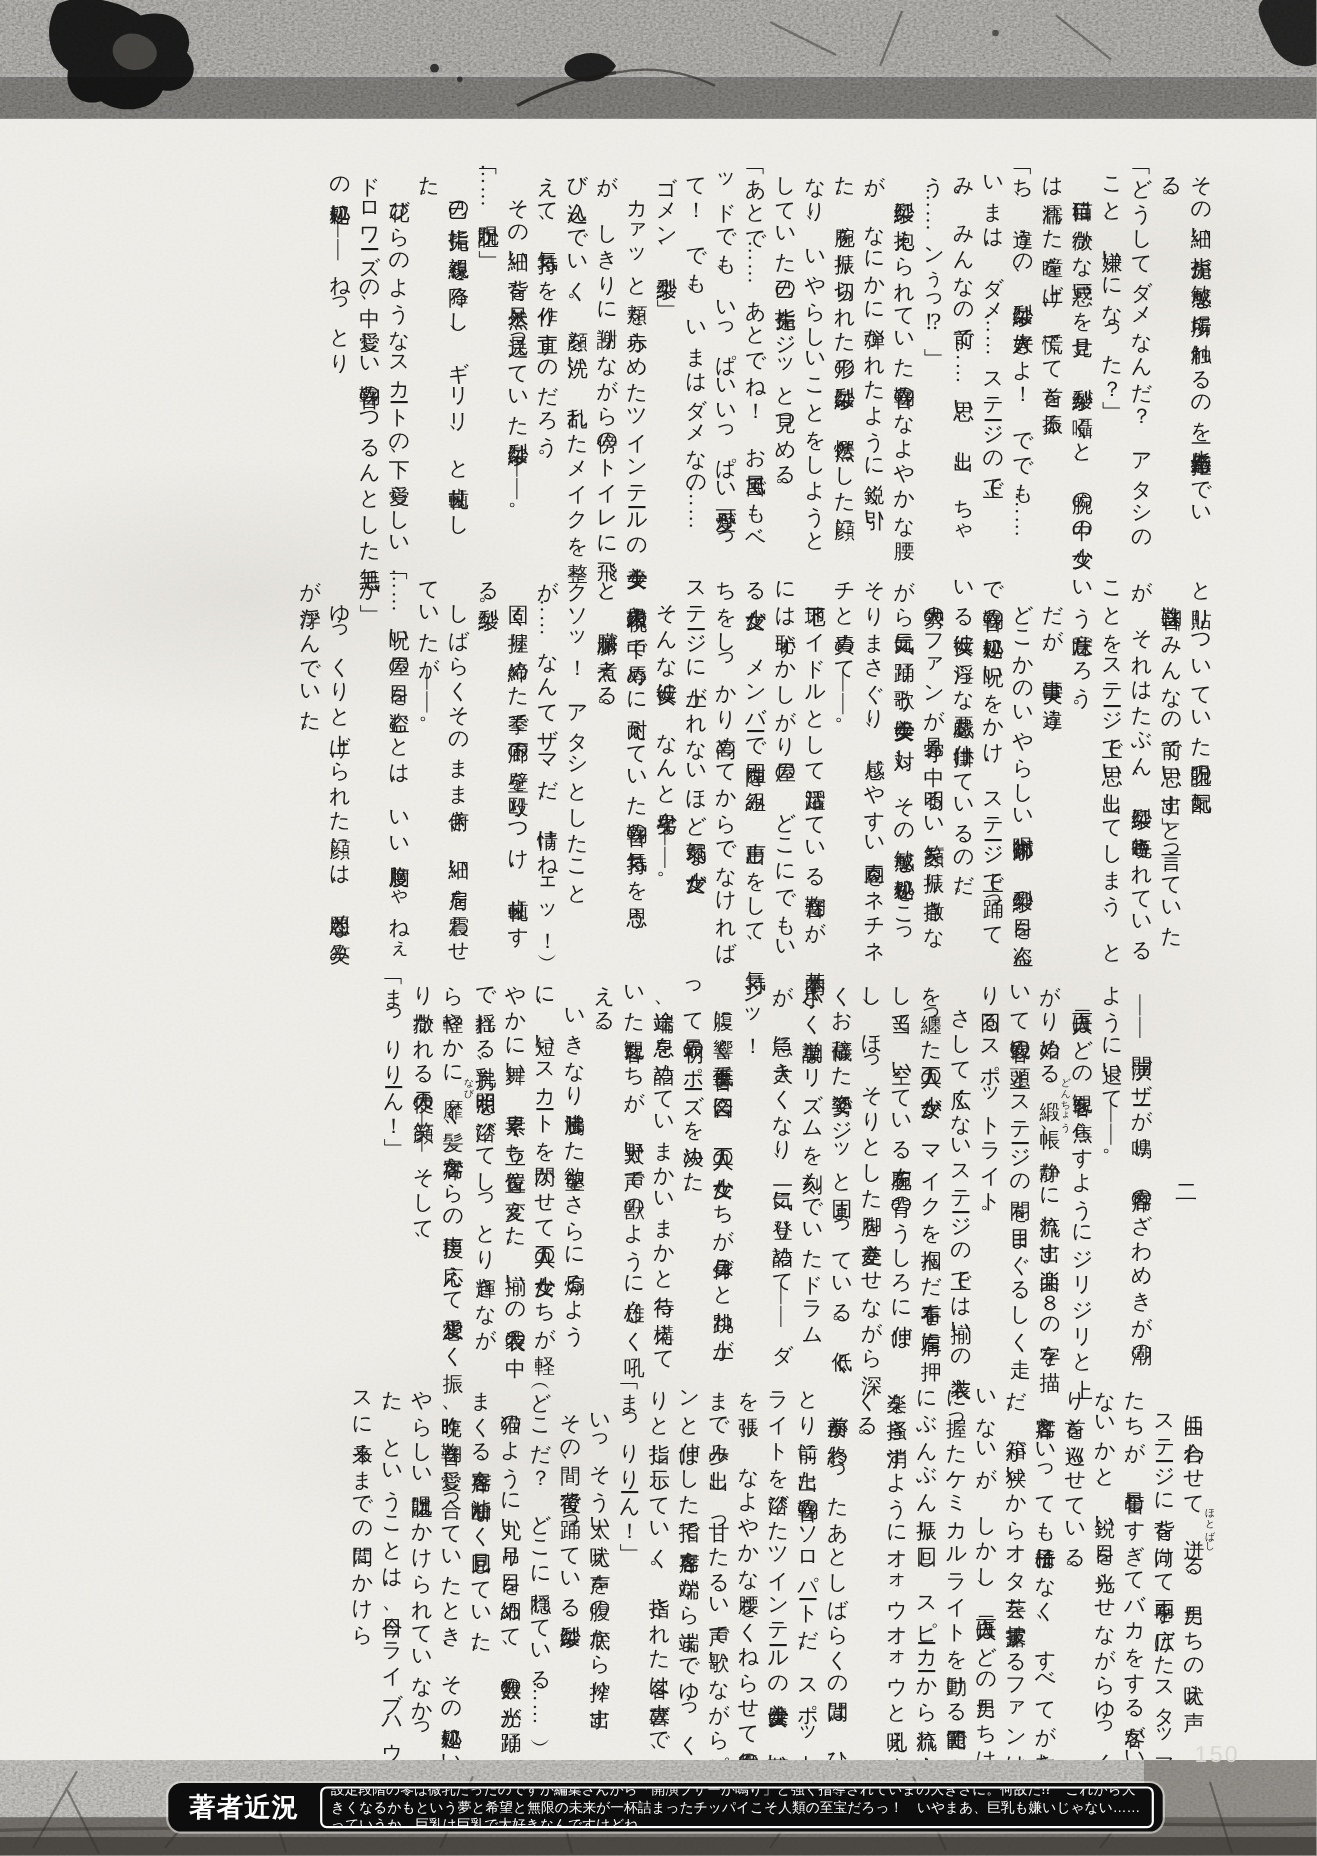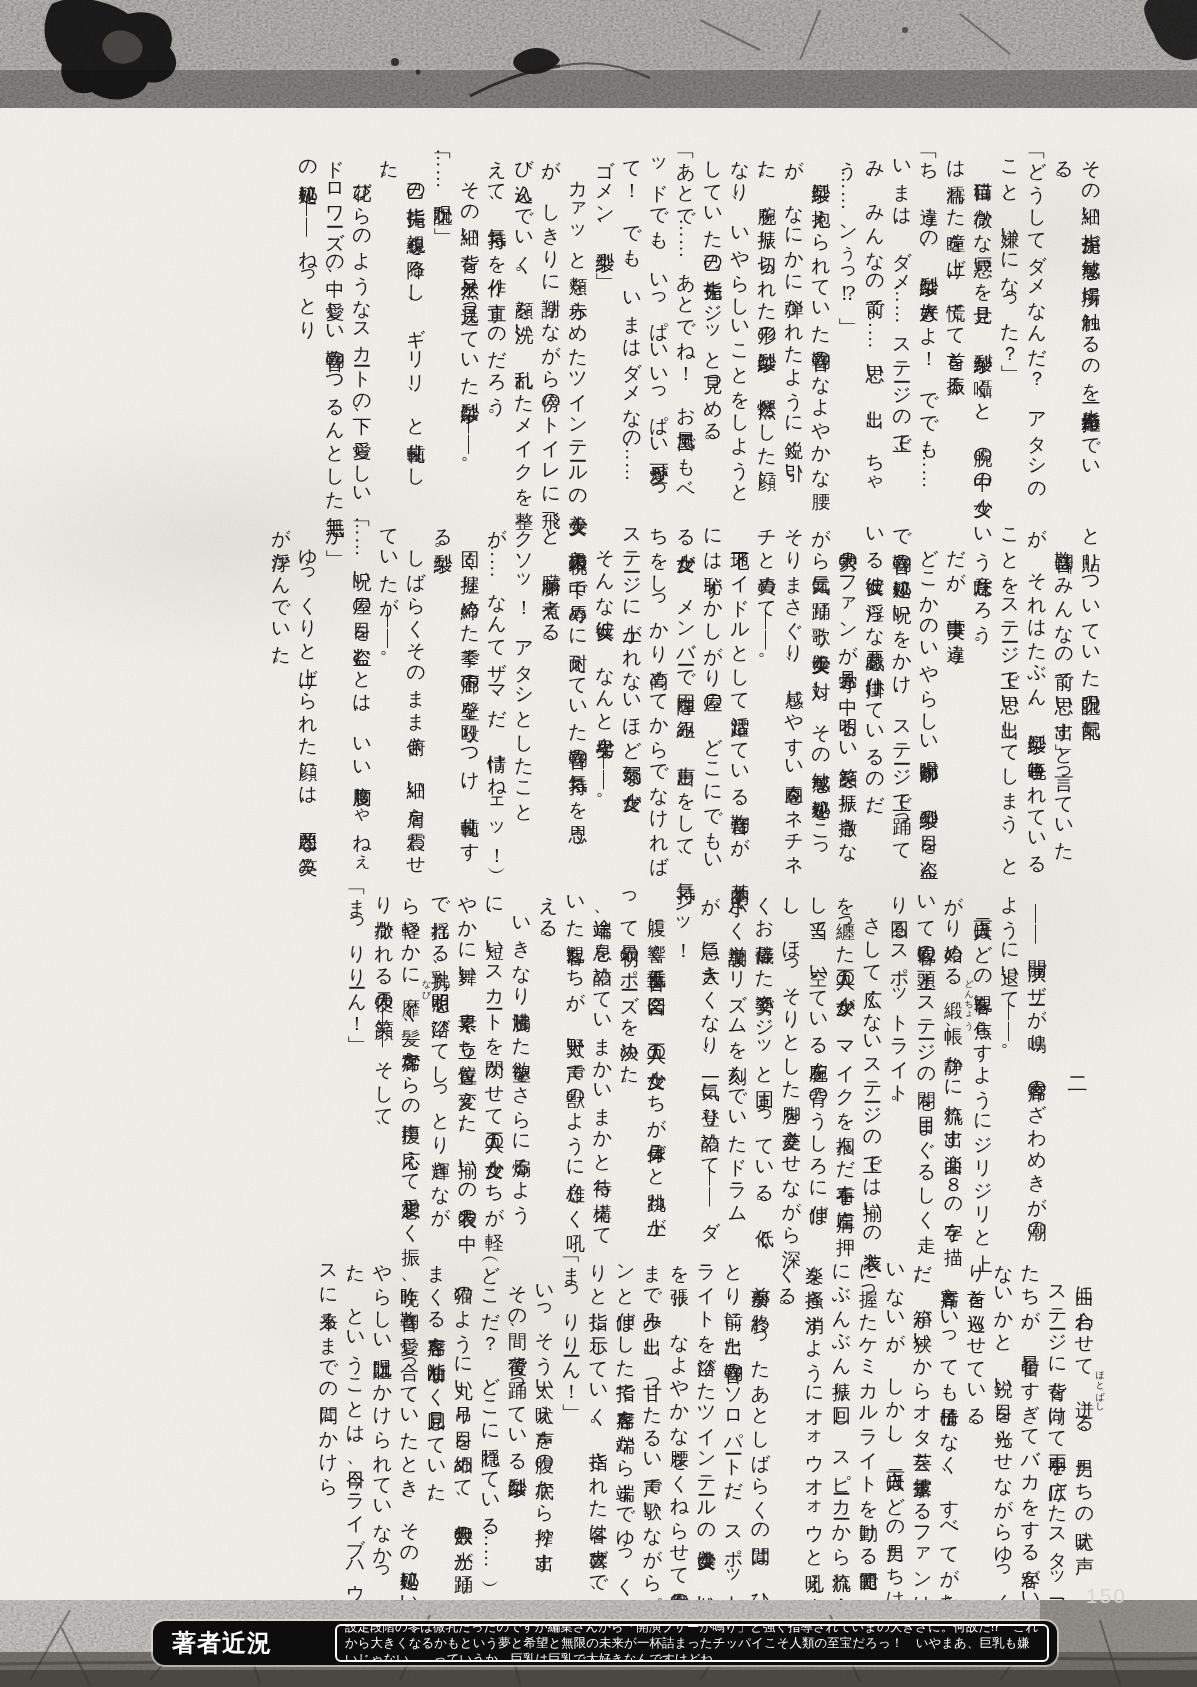--- a/index.html
+++ b/index.html
@@ -36,21 +36,20 @@
   .blk.section{line-height:54px; text-align:center; font-size:20px; letter-spacing:0;}
   rt{font-size:9px; letter-spacing:0; font-family:"Liberation Sans","DejaVu Sans",sans-serif;}
 
   
   .footer-pill{
     position:absolute; left:153px; top:1621px; width:904px; height:44px;
     background:#0d0d0d; border-radius:12px;
     box-shadow:0 0 0 2px rgba(240,238,232,.55);
     display:flex; align-items:center; z-index:3;
     font-family:"Liberation Sans","DejaVu Sans",sans-serif;
-    gap:44px;
   }
   .footer-label{
     width:138px; text-align:center; color:#ffffff; font-weight:bold;
     font-size:24px; letter-spacing:1px; flex:0 0 auto;
   }
   .footer-note{
     flex:1 1 auto; margin:4px 8px 4px 0; border:2px solid #ffffff; border-radius:6px;
     color:#ffffff; font-size:12.5px; line-height:16px; padding:1px 8px;
     display:flex; align-items:center; height:32px; overflow:hidden;
   }

